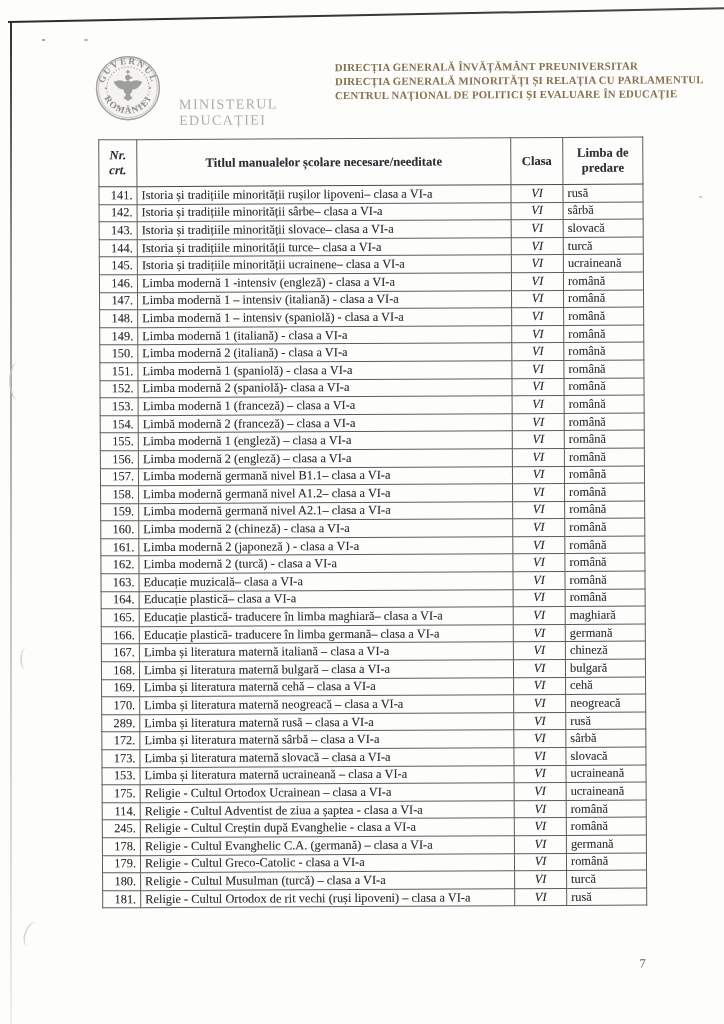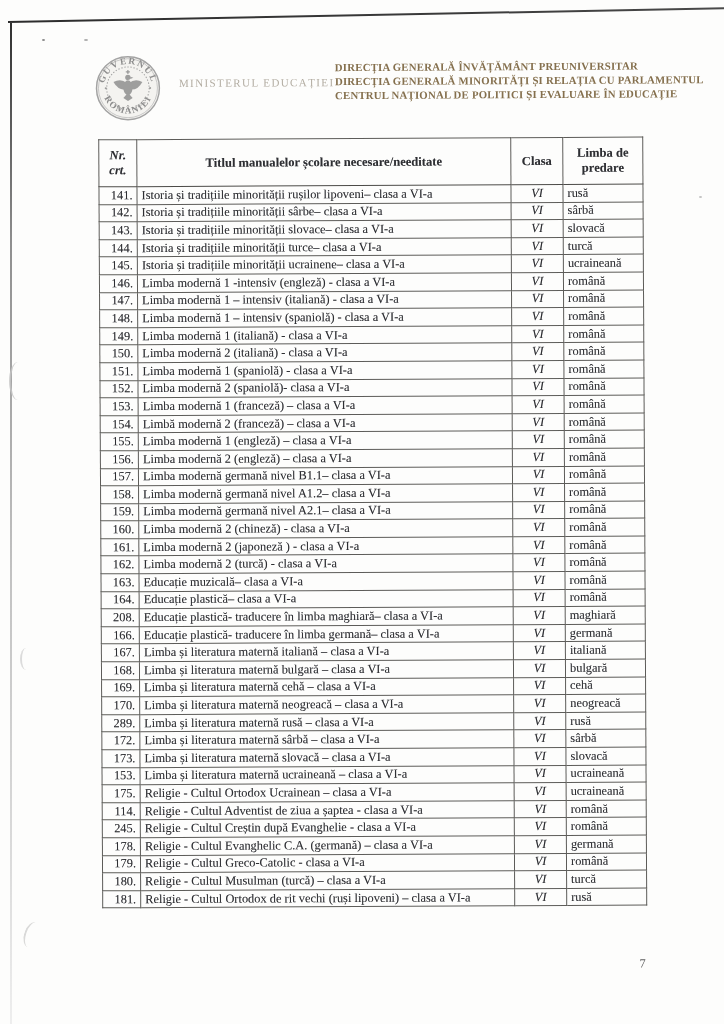--- a/index.html
+++ b/index.html
@@ -28,22 +28,22 @@
   .arc-artifact{position:absolute;border:0 solid transparent;border-left:2px solid #c6c6c6;border-radius:50%;}
   .arc1{left:9px;top:362px;width:16px;height:38px;opacity:.8;}
   .arc2{left:20px;top:648px;width:10px;height:22px;opacity:.6;}
   .arc3{left:24px;top:922px;width:14px;height:26px;opacity:.65;transform:rotate(18deg);}
 
   .content{transform:rotate(-0.3deg);transform-origin:360px 480px;}
 
   
   .hdr-logo{position:absolute;left:97px;top:54px;width:66px;height:66px;}
   .ministry{
-    position:absolute;left:181px;top:76px;width:160px;
-    font-size:11px;letter-spacing:1.4px;color:#b3ada2;
+    position:absolute;left:181px;top:96px;width:160px;
+    font-size:14px;letter-spacing:1.4px;color:#b3ada2;
     font-family:"Liberation Serif", serif;
   }
   .directorates{
     position:absolute;left:337px;top:60px;width:340px;
     font-size:10.8px;font-weight:bold;line-height:14.2px;
     color:#85704e;letter-spacing:.2px;
     font-family:"Liberation Serif", serif;
   }
   .directorates div{white-space:nowrap;}
 
@@ -286,36 +286,36 @@
             <td class="clasa">VI</td>
             <td class="limba">română</td>
           </tr>
           <tr>
             <td class="nr">164.</td>
             <td class="title">Educație plastică– clasa a VI-a</td>
             <td class="clasa">VI</td>
             <td class="limba">română</td>
           </tr>
           <tr>
-            <td class="nr">208.</td>
+            <td class="nr">165.</td>
             <td class="title">Educație plastică- traducere în limba maghiară– clasa a VI-a</td>
             <td class="clasa">VI</td>
             <td class="limba">maghiară</td>
           </tr>
           <tr>
             <td class="nr">166.</td>
             <td class="title">Educație plastică- traducere în limba germană– clasa a VI-a</td>
             <td class="clasa">VI</td>
             <td class="limba">germană</td>
           </tr>
           <tr>
             <td class="nr">167.</td>
             <td class="title">Limba și literatura maternă italiană – clasa a VI-a</td>
             <td class="clasa">VI</td>
-            <td class="limba">italiană</td>
+            <td class="limba">chineză</td>
           </tr>
           <tr>
             <td class="nr">168.</td>
             <td class="title">Limba și literatura maternă bulgară – clasa a VI-a</td>
             <td class="clasa">VI</td>
             <td class="limba">bulgară</td>
           </tr>
           <tr>
             <td class="nr">169.</td>
             <td class="title">Limba și literatura maternă cehă – clasa a VI-a</td>

